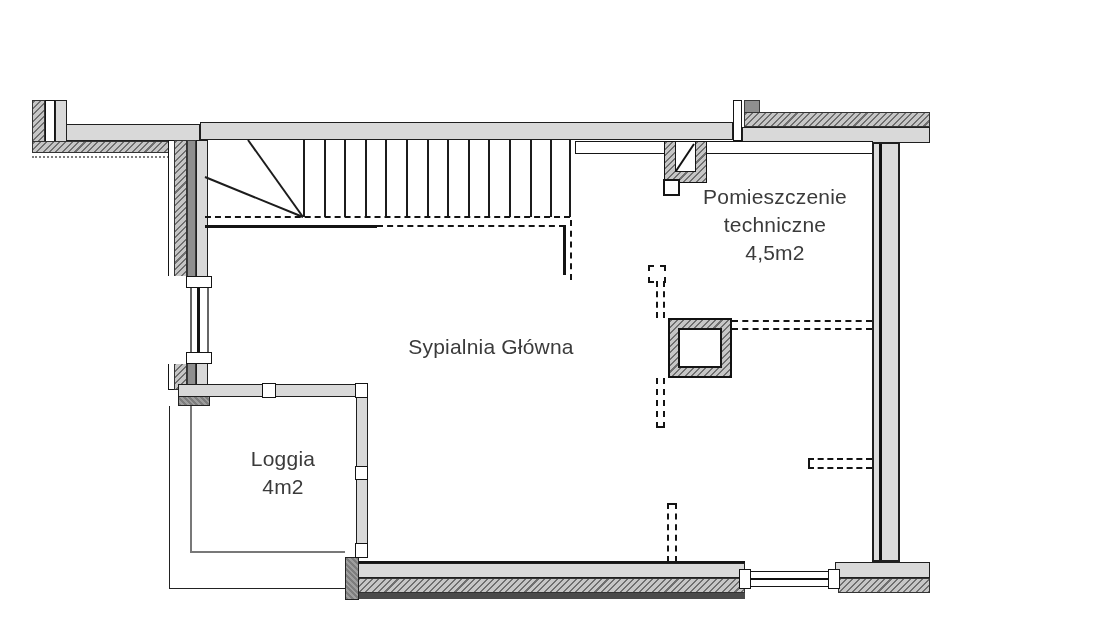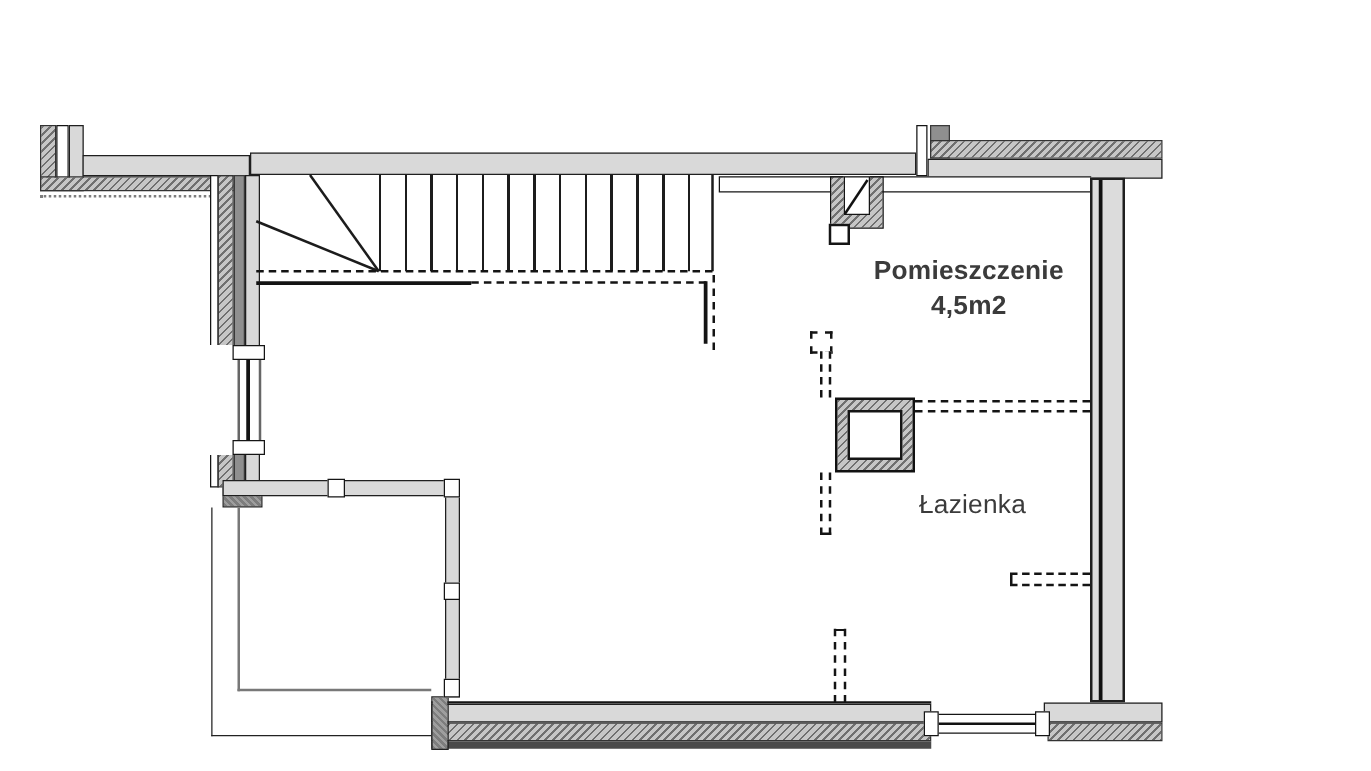--- a/index.html
+++ b/index.html
@@ -115,25 +115,30 @@
   <div class="wall" style="left:178px;top:384px;width:190px;height:13px;border-width:1px;"></div>
   <div class="whitebox" style="left:262px;top:383px;width:14px;height:15px;"></div>
   <div class="wall" style="left:356px;top:384px;width:12px;height:174px;border-width:1px;"></div>
   <div class="whitebox" style="left:355px;top:383px;width:13px;height:15px;"></div>
   <div class="whitebox" style="left:355px;top:466px;width:13px;height:14px;"></div>
   <div class="whitebox" style="left:355px;top:543px;width:13px;height:15px;"></div>
   <div class="abs" style="left:190px;top:406px;width:155px;height:147px;border-left:2.5px solid #787878;border-bottom:2.5px solid #787878;"></div>
   <div class="abs" style="left:169px;top:406px;width:176px;height:183px;border-left:1.5px solid #222;border-bottom:1.5px solid #222;"></div>
 
   <div class="label" style="left:380px;top:333px;width:222px;">
+    <div>Sypialnia Główna</div>
   </div>
 
-  <div class="label" style="left:680px;top:203px;width:190px;font-weight:bold;">
+  <div class="label" style="left:680px;top:183px;width:190px;">
     <div>Pomieszczenie</div>
+    <div>techniczne</div>
     <div>4,5m2</div>
   </div>
 
   <div class="label" style="left:698px;top:390px;width:160px;">
-    <div>Łazienka</div>
   </div>
 
+  <div class="label" style="left:213px;top:445px;width:140px;">
+    <div>Loggia</div>
+    <div>4m2</div>
+  </div>
 
 </div>
 
 </body></html>

